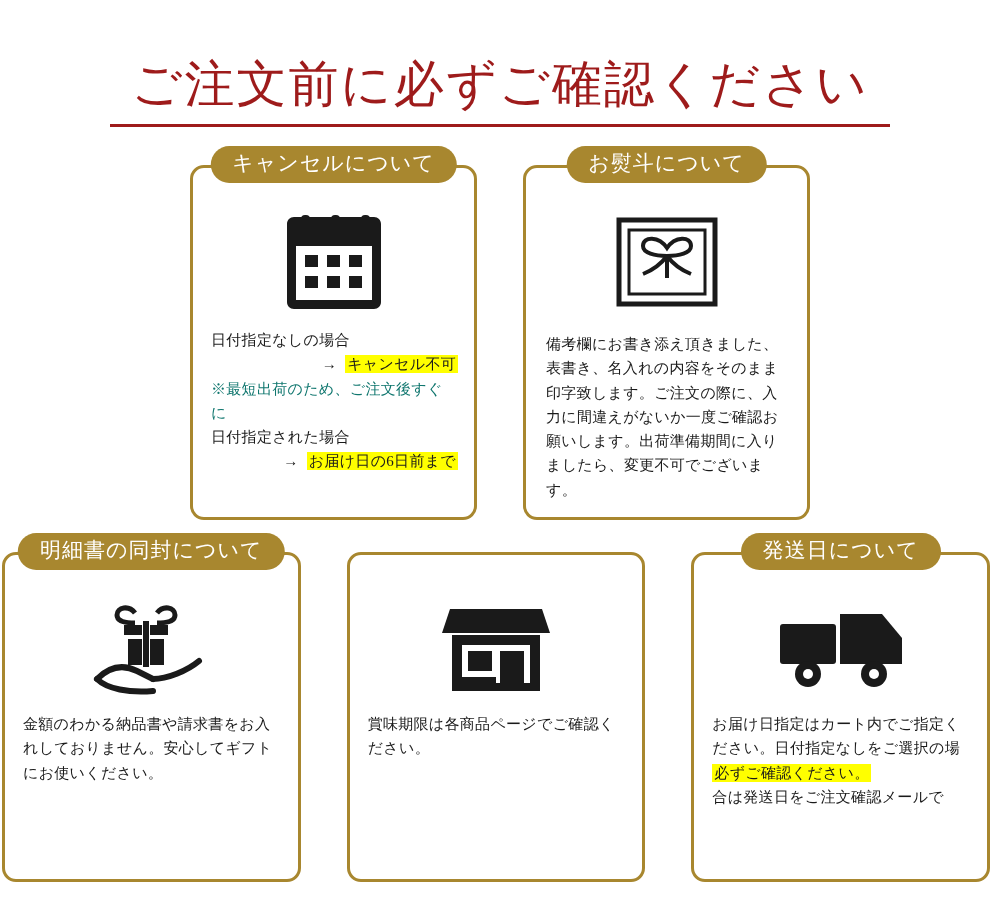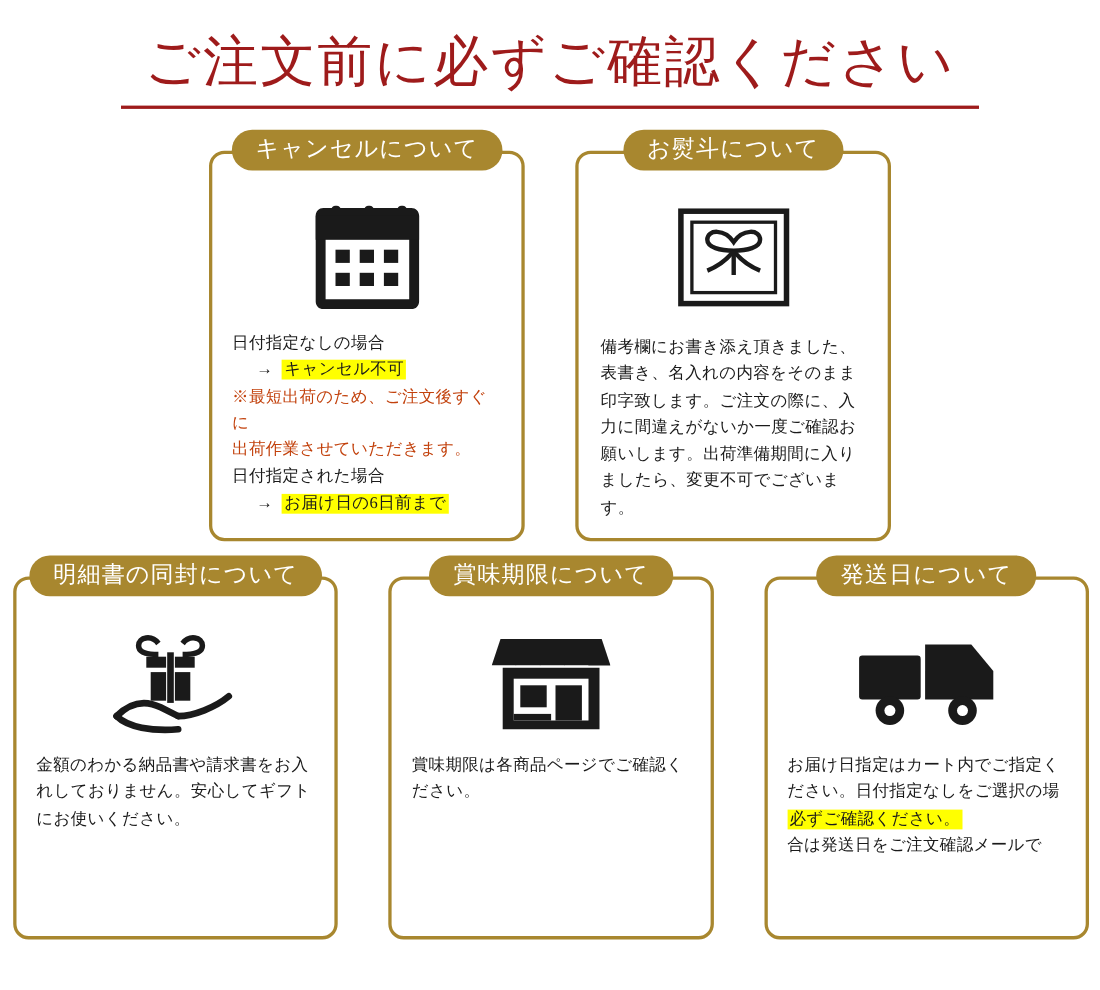--- a/index.html
+++ b/index.html
@@ -11,20 +11,21 @@
     height: 900px;
     background: #ffffff;
     font-family: "Liberation Serif", "DejaVu Serif", serif;
     overflow: hidden;
   }
   .page {
     position: relative;
     width: 1000px;
     height: 642px;
     box-sizing: border-box;
+    margin-top: 28px;
   }
 
   
   .heading-wrap {
     padding-top: 26px;
     text-align: center;
   }
   .heading {
     display: inline-block;
     font-size: 50px;
@@ -49,21 +50,21 @@
     gap: 46px;
   }
   .row-top {
     margin-top: 38px;
     padding-left: 190px;
     padding-right: 190px;
     justify-content: space-between;
   }
   .row-bottom {
     margin-top: 32px;
-    padding-left: 12px;
+    padding-left: 2px;
     padding-right: 10px;
   }
 
   .card {
     position: relative;
     border: 3px solid #a8872f;
     border-radius: 14px;
     background: #ffffff;
     box-sizing: border-box;
   }
@@ -111,27 +112,28 @@
   }
   .card-body.body-nosi {
     padding: 10px 18px 0 20px;
   }
   .card-body p {
     margin: 0;
   }
   .arrow {
     padding-left: 22px;
     display: block;
+    text-align: right;
   }
   .hl {
     background: #ffff00;
     padding: 1px 2px;
   }
   .red {
-    color: #c2410c;
+    color: #0f766e;
   }
 
   
   .ic {
     fill: #1a1a1a;
   }
 </style>
 </head>
 <body>
 
@@ -163,21 +165,20 @@
           <rect class="ic" x="67" y="64" width="13" height="12"></rect>
         </svg>
       </div>
       <div class="card-body">
         <p>日付指定なしの場合</p>
         <p class="arrow">
           <span>→</span>
           &nbsp;<span class="hl">キャンセル不可</span>
         </p>
         <p class="red">※最短出荷のため、ご注文後すぐに</p>
-        <p class="red">出荷作業させていただきます。</p>
         <p>日付指定された場合</p>
         <p class="arrow">
           <span>→</span>
           &nbsp;<span class="hl">お届け日の6日前まで</span>
         </p>
       </div>
     </div>
 
     <div class="card card-top">
       <div class="card-title">お熨斗について</div>
@@ -208,21 +209,20 @@
           <rect class="ic" x="52" y="22" width="6" height="46"></rect>
           <path d="M6 80c14-14 28-14 40-8l16 8" fill="none" stroke="#1a1a1a" stroke-width="6" stroke-linecap="round"></path>
           <path d="M62 80c14 0 34-8 46-18" fill="none" stroke="#1a1a1a" stroke-width="6" stroke-linecap="round"></path>
           <path d="M6 80c10 10 32 14 56 12" fill="none" stroke="#1a1a1a" stroke-width="6" stroke-linecap="round"></path>
         </svg>
       </div>
       <div class="card-body">金額のわかる納品書や請求書をお入れしておりません。安心してギフトにお使いください。</div>
     </div>
 
     <div class="card card-bottom">
-      <div class="card-title">賞味期限について</div>
       <div class="icon-box icon-box-bottom">
         <svg width="108" height="100" viewBox="0 0 108 100" aria-hidden="true">
           <path class="ic" d="M8 10h92l8 24H0z"></path>
           <path d="M0 34c6 10 16 10 22 0 6 10 16 10 22 0 6 10 16 10 22 0 6 10 16 10 22 0" fill="#ffffff"></path>
           <path class="ic" d="M10 36h88v56H10z"></path>
           <rect x="20" y="46" width="68" height="38" fill="#ffffff"></rect>
           <rect class="ic" x="26" y="52" width="24" height="20"></rect>
           <rect class="ic" x="58" y="52" width="24" height="32"></rect>
           <rect class="ic" x="20" y="78" width="34" height="6"></rect>
         </svg>

